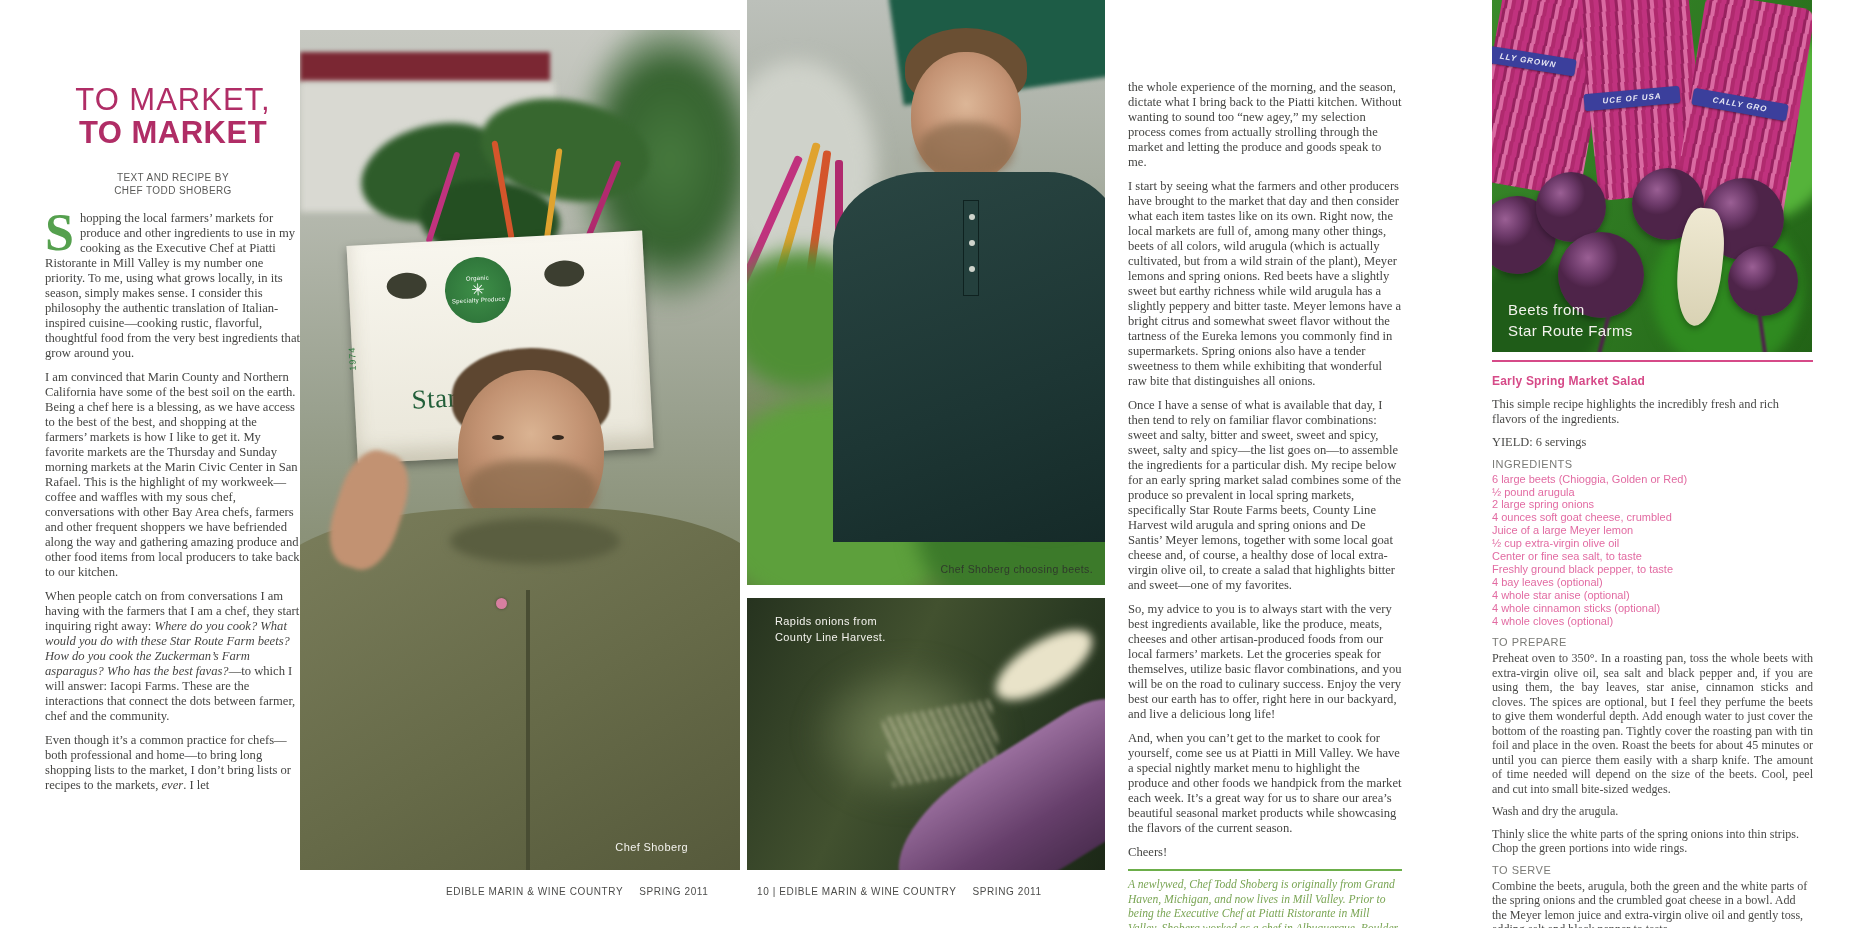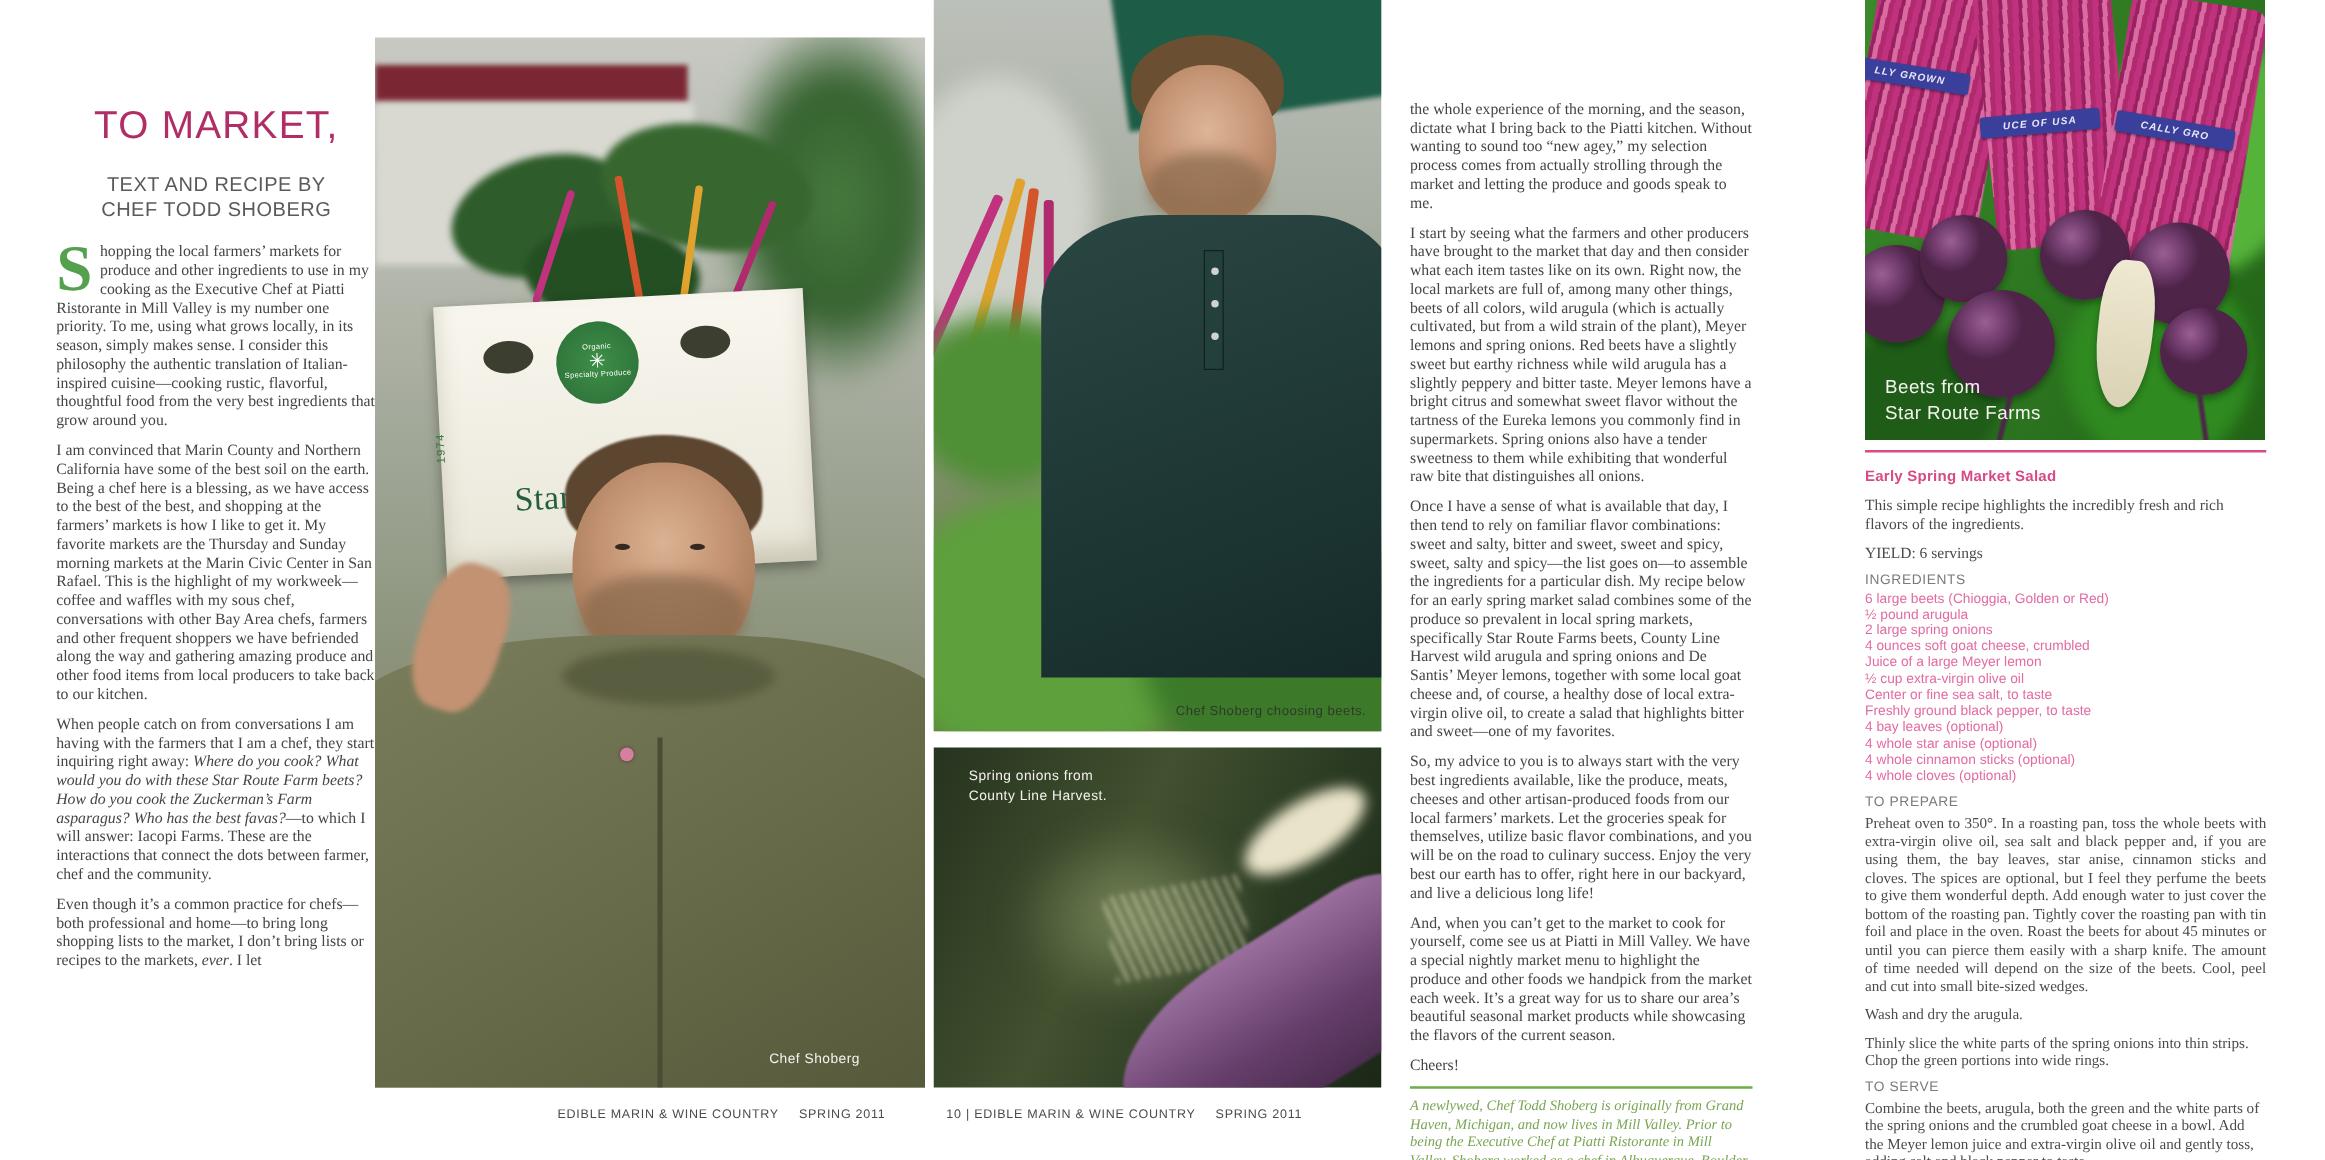--- a/index.html
+++ b/index.html
@@ -5,21 +5,21 @@
   * { margin:0; padding:0; box-sizing:border-box; }
   html,body { background:#ffffff; }
   body { font-family:"Liberation Serif","DejaVu Serif",serif; }
   .spread { position:relative; width:1860px; height:928px; background:#fff; overflow:hidden; }
 
   
   .col-left { position:absolute; left:45px; top:84px; width:256px; }
   .title { text-align:center; color:#b02d66; font-family:"Liberation Sans",sans-serif; line-height:1.05; margin-bottom:22px; }
   .title .t1 { display:block; font-size:31px; font-weight:300; letter-spacing:1px;text-align:center; }
   .title .t2 { display:block; font-size:31px; font-weight:700; letter-spacing:0.5px; }
-  .credit { text-align:center; font-family:"Liberation Sans",sans-serif; font-size:16px; color:#5a5a58; letter-spacing:0.4px; line-height:1.3; margin-bottom:10px; }
+  .credit { text-align:center; font-family:"Liberation Sans",sans-serif; font-size:10px; color:#5a5a58; letter-spacing:0.4px; line-height:1.3; margin-bottom:10px; }
   .bodytext { font-size:12.6px; line-height:15px; color:#454543; }
   .bodytext p { margin-bottom:9px; }
   .dropcap { float:left; color:#55a04e; font-size:52px; line-height:40px; font-weight:bold; padding:2px 6px 0 0; font-family:"Liberation Serif",serif; }
   .it { font-style:italic; }
   .firstpara { margin-top:14px; }
 
   
   .photo { position:absolute; overflow:hidden; background:#9aa294; }
   .cap { position:absolute; font-family:"Liberation Sans",sans-serif; font-size:11px; letter-spacing:0.4px; color:#f4f3ee; line-height:1.45; }
 
@@ -101,20 +101,21 @@
   .footer .gap { display:inline-block; width:16px; }
 </style>
 </head>
 <body>
 
 <div class="spread">
 
   <div class="col-left">
     <h1 class="title">
       <span class="t1">TO MARKET,</span>
+      <span class="t2">TO MARKET</span>
     </h1>
     <div class="credit">
       <span>TEXT AND RECIPE BY</span><br>
       <span>CHEF TODD SHOBERG</span>
     </div>
     <div class="bodytext">
       <p class="firstpara"><span class="dropcap">S</span><span>hopping the local farmers’ markets for produce and other ingredients to use in my cooking as the Executive Chef at Piatti Ristorante in Mill Valley is my number one priority. To me, using what grows locally, in its season, simply makes sense. I consider this philosophy the authentic translation of Italian-inspired cuisine—cooking rustic, flavorful, thoughtful food from the very best ingredients that grow around you.</span></p>
       <p><span>I am convinced that Marin County and Northern California have some of the best soil on the earth. Being a chef here is a blessing, as we have access to the best of the best, and shopping at the farmers’ markets is how I like to get it. My favorite markets are the Thursday and Sunday morning markets at the Marin Civic Center in San Rafael. This is the highlight of my workweek—coffee and waffles with my sous chef, conversations with other Bay Area chefs, farmers and other frequent shoppers we have befriended along the way and gathering amazing produce and other food items from local producers to take back to our kitchen.</span></p>
       <p><span>When people catch on from conversations I am having with the farmers that I am a chef, they start inquiring right away: </span><span class="it">Where do you cook? What would you do with these Star Route Farm beets? How do you cook the Zuckerman’s Farm asparagus? Who has the best favas?</span><span>—to which I will answer: Iacopi Farms. These are the interactions that connect the dots between farmer, chef and the community.</span></p>
       <p><span>Even though it’s a common practice for chefs—both professional and home—to bring long shopping lists to the market, I don’t bring lists or recipes to the markets, </span><span class="it">ever</span><span>. I let</span></p>
@@ -182,21 +183,21 @@
     <div class="p2-btn" style="top:266px;"></div>
     <figcaption class="cap">Chef Shoberg choosing beets.</figcaption>
   </figure>
 
   <figure class="photo" id="photo3">
     <div class="p3-glow"></div>
     <div class="p3-roots"></div>
     <div class="p3-bulb"></div>
     <div class="p3-sheath"></div>
     <figcaption class="cap">
-      <span>Spring onions from</span><br>
+      <span>Rapids onions from</span><br>
       <span>County Line Harvest.</span>
     </figcaption>
   </figure>
 
   <figure class="photo" id="photo4">
     <div class="p4-leaf" style="right:-30px; top:20px; width:160px; height:200px; background:#55b33a;"></div>
     <div class="p4-leaf" style="right:10px; bottom:-20px; width:150px; height:160px; background:#2f8a20;"></div>
     <div class="p4-leaf" style="left:-30px; bottom:-30px; width:140px; height:120px; background:#1f5c18;"></div>
     <div class="p4-stems" style="left:-4px; top:-20px; transform:rotate(10deg);"></div>
     <div class="p4-stems" style="left:96px; top:-14px; transform:rotate(-6deg);"></div>

